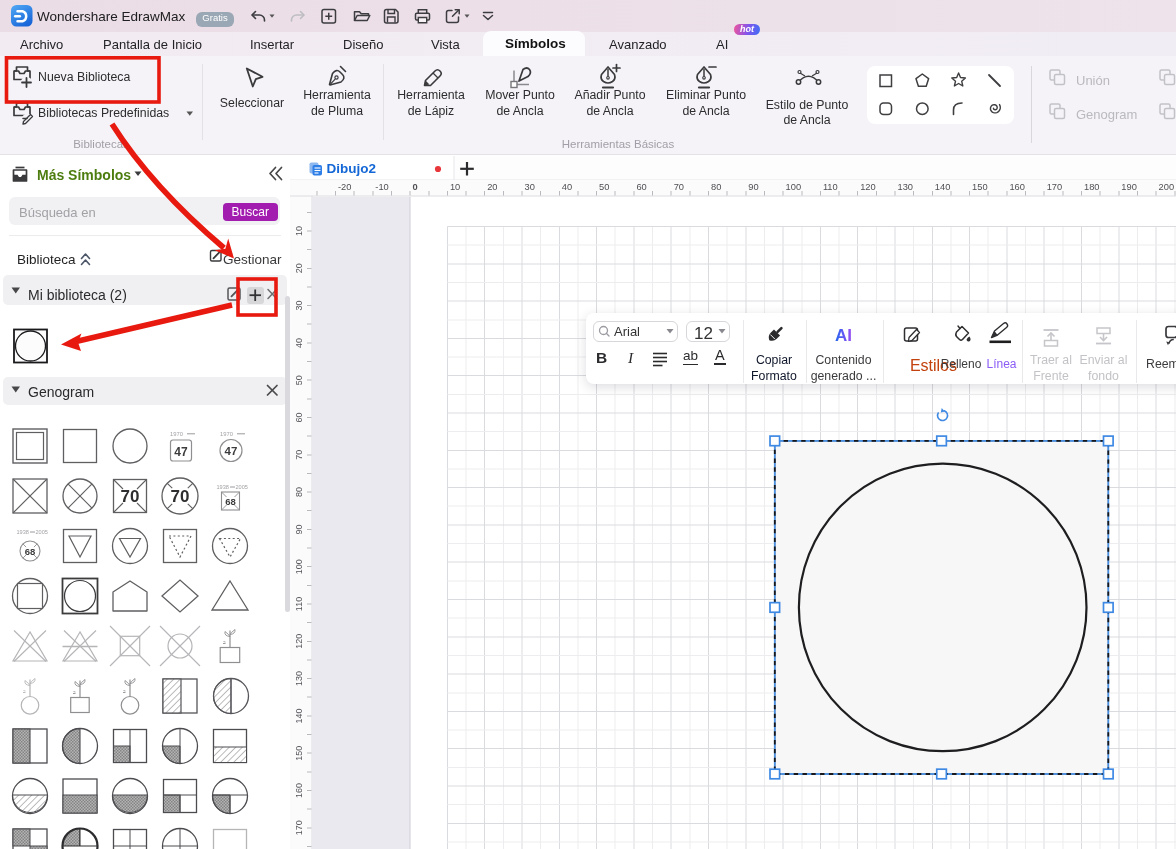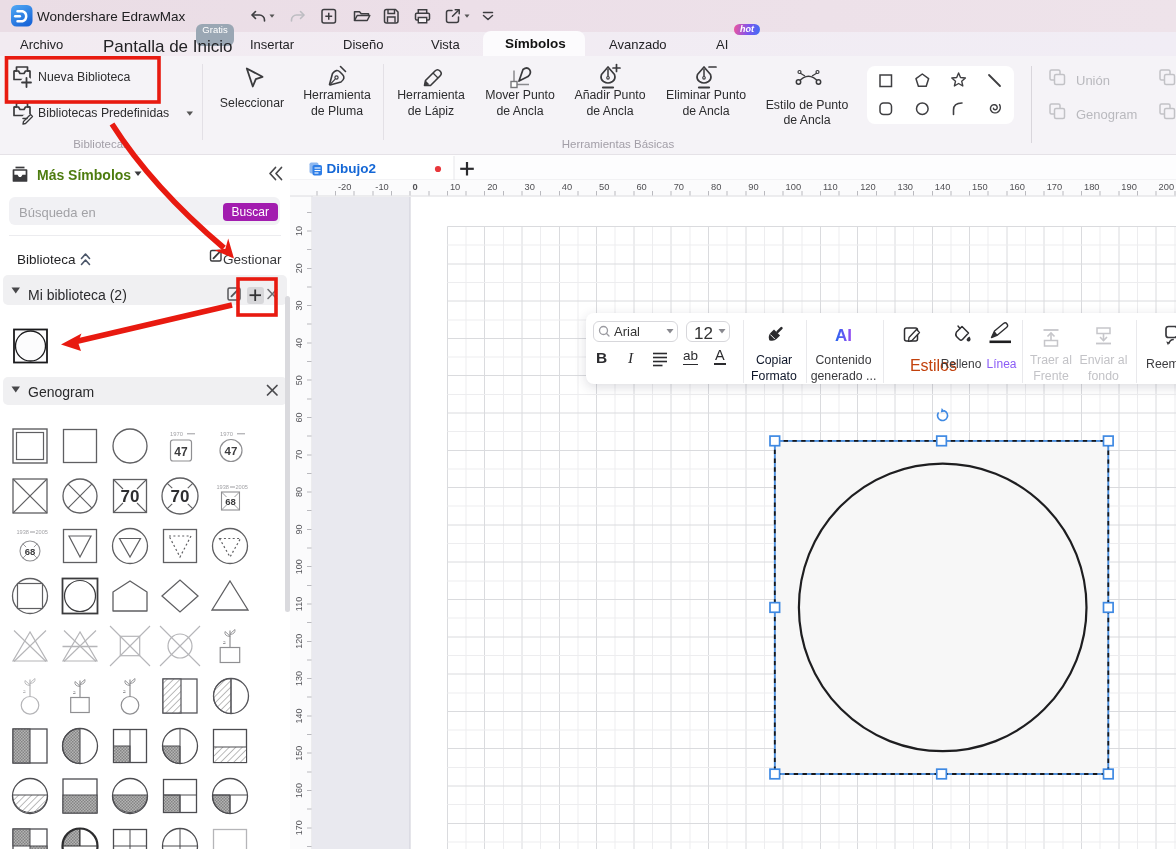--- a/index.html
+++ b/index.html
@@ -38,24 +38,24 @@
       <rect x="415.5" y="13.2" width="14" height="6.8" rx="1.2" fill="none" stroke="#3d3d40" stroke-width="1.5"></rect>
       <path d="M418.3 17.5 H426.7 V22.8 H418.3 Z" stroke="#3d3d40" stroke-width="1.4" fill="#f7f2f5"></path>
       <path d="M452 10.5 H448.5 A2 2 0 0 0 446.5 12.5 V20.5 A2 2 0 0 0 448.5 22.5 H456.5 A2 2 0 0 0 458.5 20.5 V17" stroke="#3d3d40" stroke-width="1.5" fill="none" stroke-linecap="round"></path>
       <line x1="452.5" y1="16.3" x2="458.8" y2="10" stroke="#3d3d40" stroke-width="1.5" stroke-linecap="round"></line>
       <path d="M455.2 9.7 H459.2 V13.7" stroke="#3d3d40" stroke-width="1.5" fill="none" stroke-linecap="round" stroke-linejoin="round"></path>
       <path d="M464.5 14.5 h5 l-2.5 3.2 z" fill="#555"></path>
       <line x1="483.5" y1="12.5" x2="492.5" y2="12.5" stroke="#3d3d40" stroke-width="1.5" stroke-linecap="round"></line>
       <path d="M483.5 15.5 L488 19.5 L492.5 15.5" stroke="#3d3d40" stroke-width="1.5" fill="none" stroke-linecap="round" stroke-linejoin="round"></path>
     </svg>
     <div class="abs" style="left:37px;top:9px;font-size:13.5px;color:#202022;z-index:3">Wondershare EdrawMax</div>
-    <div class="abs" style="left:196px;top:24px;width:38px;height:22px;background:#9aa7b4;border-radius:6px;z-index:3;color:#fff;font-size:9.5px;text-align:center;line-height:11.5px">Gratis</div>
+    <div class="abs" style="left:196px;top:12px;width:38px;height:15px;background:#9aa7b4;border-radius:6px;z-index:3;color:#fff;font-size:9.5px;text-align:center;line-height:11.5px">Gratis</div>
     <div class="abs" style="left:483px;top:31px;width:102px;height:25px;background:#fcfbfd;border-radius:8px 8px 0 0;z-index:2"></div>
     <div class="abs" style="left:20px;top:36.5px;font-size:13px;color:#232326;z-index:3">Archivo</div>
-    <div class="abs" style="left:103px;top:36.5px;font-size:17px;color:#232326;z-index:3">Pantalla de Inicio</div>
+    <div class="abs" style="left:103px;top:36.5px;font-size:13px;color:#232326;z-index:3">Pantalla de Inicio</div>
     <div class="abs" style="left:250px;top:36.5px;font-size:13px;color:#232326;z-index:3">Insertar</div>
     <div class="abs" style="left:343px;top:36.5px;font-size:13px;color:#232326;z-index:3">Diseño</div>
     <div class="abs" style="left:431px;top:36.5px;font-size:13px;color:#232326;z-index:3">Vista</div>
     <div class="abs" style="left:609px;top:36.5px;font-size:13px;color:#232326;z-index:3">Avanzado</div>
     <div class="abs" style="left:716px;top:36.5px;font-size:13px;color:#232326;z-index:3">AI</div>
     <div class="abs" style="left:505px;top:36px;font-size:13.5px;font-weight:bold;color:#111;z-index:3">Símbolos</div>
     <div class="abs" style="left:734px;top:24px;width:26px;height:11px;border-radius:5.5px;background:linear-gradient(100deg,#f0559c,#7e55ee 55%,#3e6ef3);z-index:3;color:#fff;font-size:9px;font-style:italic;text-align:center;line-height:11px;font-weight:bold">hot</div>
     <div class="abs" style="left:202px;top:64px;width:1px;height:76px;background:#e3e0e6;z-index:2"></div>
     <div class="abs" style="left:383px;top:64px;width:1px;height:76px;background:#e3e0e6;z-index:2"></div>
     <div class="abs" style="left:1031px;top:66px;width:1px;height:77px;background:#d9d6dc;z-index:2"></div>

